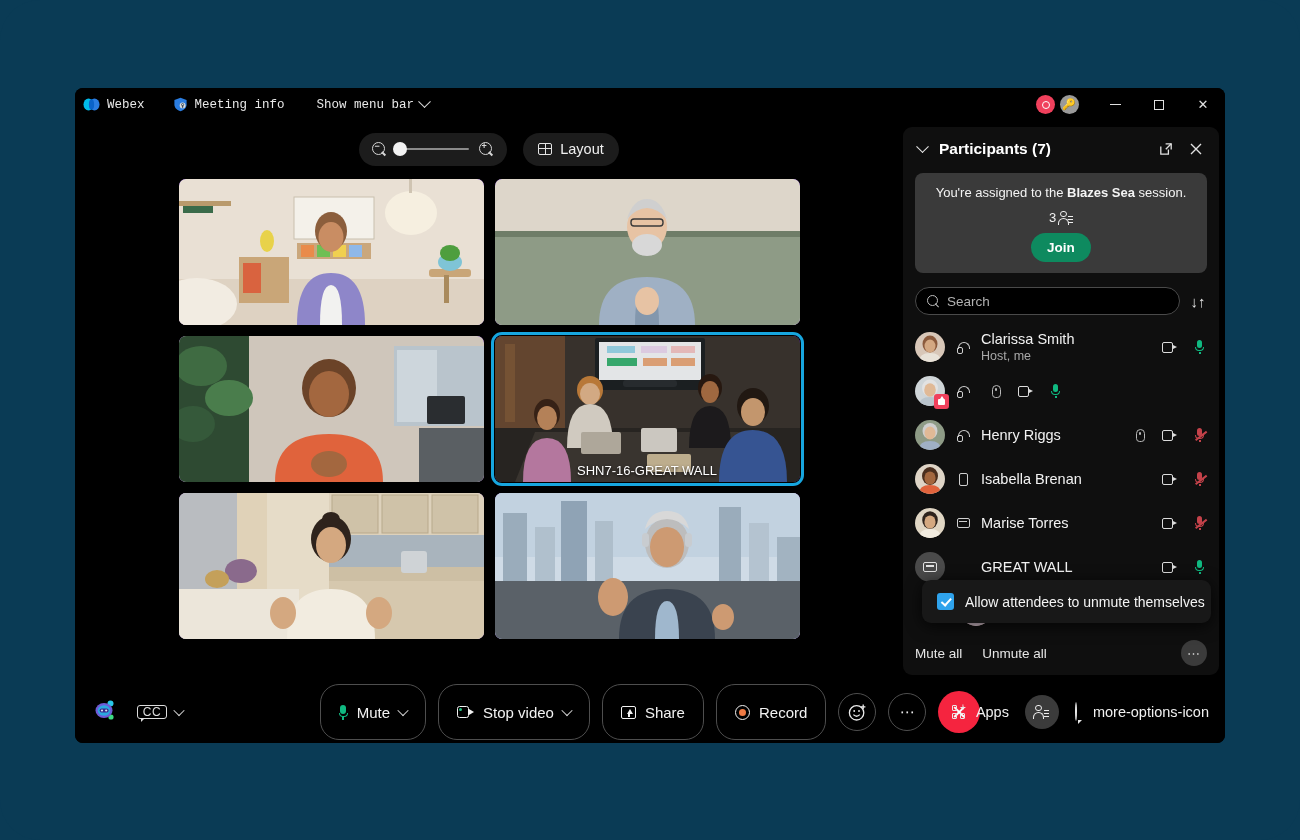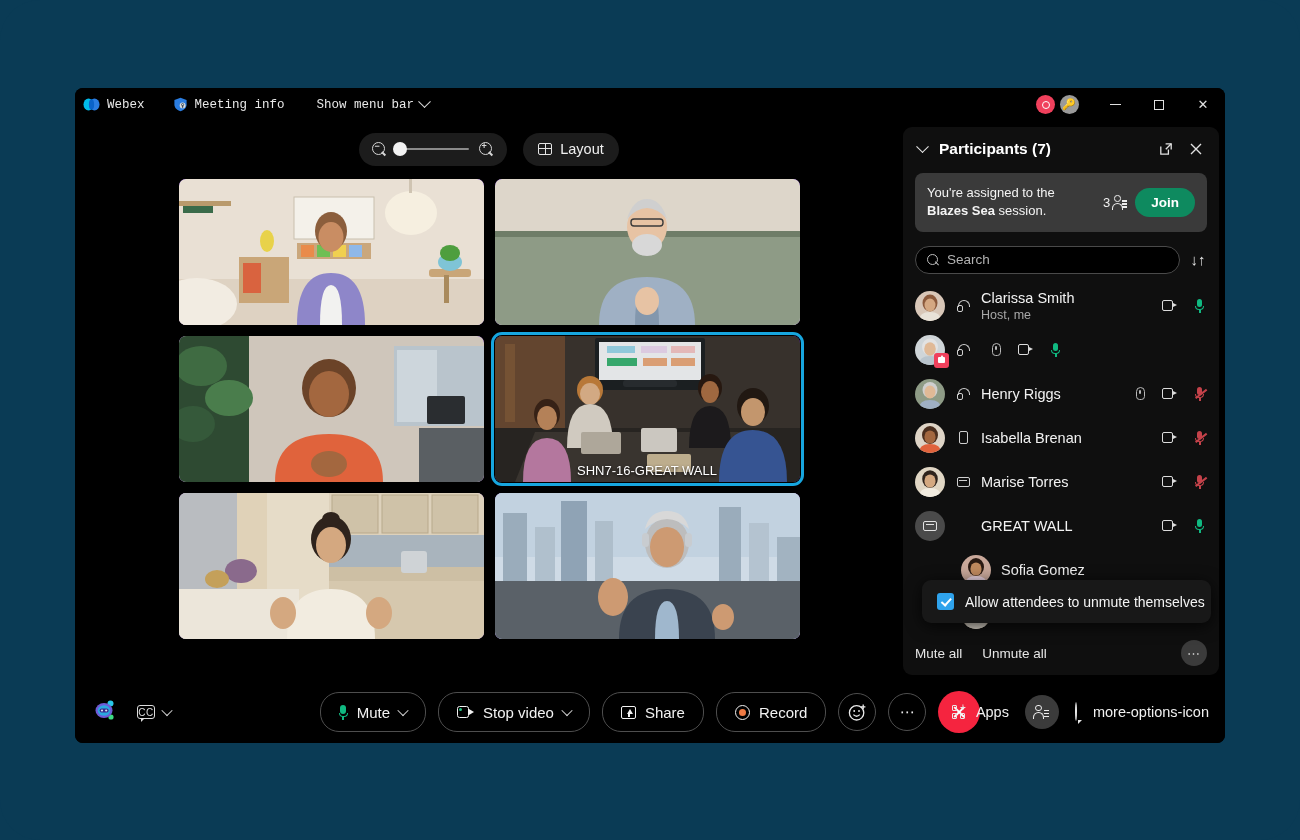--- a/index.html
+++ b/index.html
@@ -176,21 +176,21 @@
   }
   #cb-left { display: flex; align-items: center; gap: 20px; margin-left: 18px; }
   #cb-center {
     position: absolute; left: 0; right: 0;
     display: flex; align-items: center; justify-content: center; gap: 12px;
     pointer-events: none;
   }
   #cb-center > * { pointer-events: auto; }
   .pill {
     display: flex; align-items: center; gap: 9px;
-    height: 40px; padding: 0 18px;
+    height: 56px; padding: 0 18px;
     border: 1px solid #4e4e4e; border-radius: 19px;
     color: #f2f2f2; font-size: 15px; background: transparent;
     white-space: nowrap;
   }
   .circ-btn {
     width: 38px; height: 38px; border-radius: 50%;
     border: 1px solid #4e4e4e;
     display: flex; align-items: center; justify-content: center;
     color: #eaeaea; font-size: 15px;
   }
@@ -215,23 +215,23 @@
     content:""; position:absolute; left:5.2px; top:2.2px;
     width:0;height:0;border-left:3px solid transparent;border-right:3px solid transparent;border-bottom:5px solid currentColor;
   }
   .share-ic::before { content:""; position:absolute; left:6.2px; top:6.5px; width:1.6px; height:4px; background: currentColor; }
   .rec-ic {
     width: 15px; height: 15px; border-radius: 50%;
     border: 1.5px solid #f2f2f2; display:flex; align-items:center; justify-content:center;
   }
   .rec-ic::after { content:""; width:7px;height:7px;border-radius:50%;background:#ef7b45; }
   .cc-ic {
-    width: 18px; height: 14px; border: 1.4px solid #dcdcdc; border-radius: 3px;
+    width: 30px; height: 14px; border: 1.4px solid #dcdcdc; border-radius: 3px;
     display: flex; align-items: center; justify-content: center;
-    font-size: 10px; color: #dcdcdc; letter-spacing: .5px; position: relative;
+    font-size: 12px; color: #dcdcdc; letter-spacing: .5px; position: relative;
   }
   .cc-ic::after {
     content:""; position:absolute; left:3px; bottom:-4px;
     border-left: 4px solid #dcdcdc; border-bottom: 4px solid transparent;
   }
   .chev-sm {
     width: 8px; height: 8px;
     border-right: 1.5px solid #d6d6d6; border-bottom: 1.5px solid #d6d6d6;
     transform: rotate(45deg) translate(-1px,-1px);
   }
@@ -282,20 +282,21 @@
   }
   #panel-title { color: #fff; font-size: 15.5px; font-weight: 700; flex: 1; }
   .hdr-btn { width: 22px; height: 22px; display:flex;align-items:center;justify-content:center; color:#e4e4e4; }
 
   
   #breakout-card {
     margin: 2px 12px 0 12px;
     background: #3a3a3a; border-radius: 8px;
     display: flex; align-items: center; gap: 8px;
     padding: 11px 12px;
+    flex-direction: column;
   }
   #breakout-text { color: #f4f4f4; font-size: 13px; line-height: 1.42; flex: 1; }
   #breakout-text b { font-weight: 700; }
   #breakout-count { color: #f0f0f0; font-size: 13px; display:flex;align-items:center;gap:3px; }
   #join-btn {
     background: #0e8a5f; color: #fff; font-size: 13.5px; font-weight: 700;
     border-radius: 16px; padding: 7px 16px; white-space: nowrap;
   }
 
   

